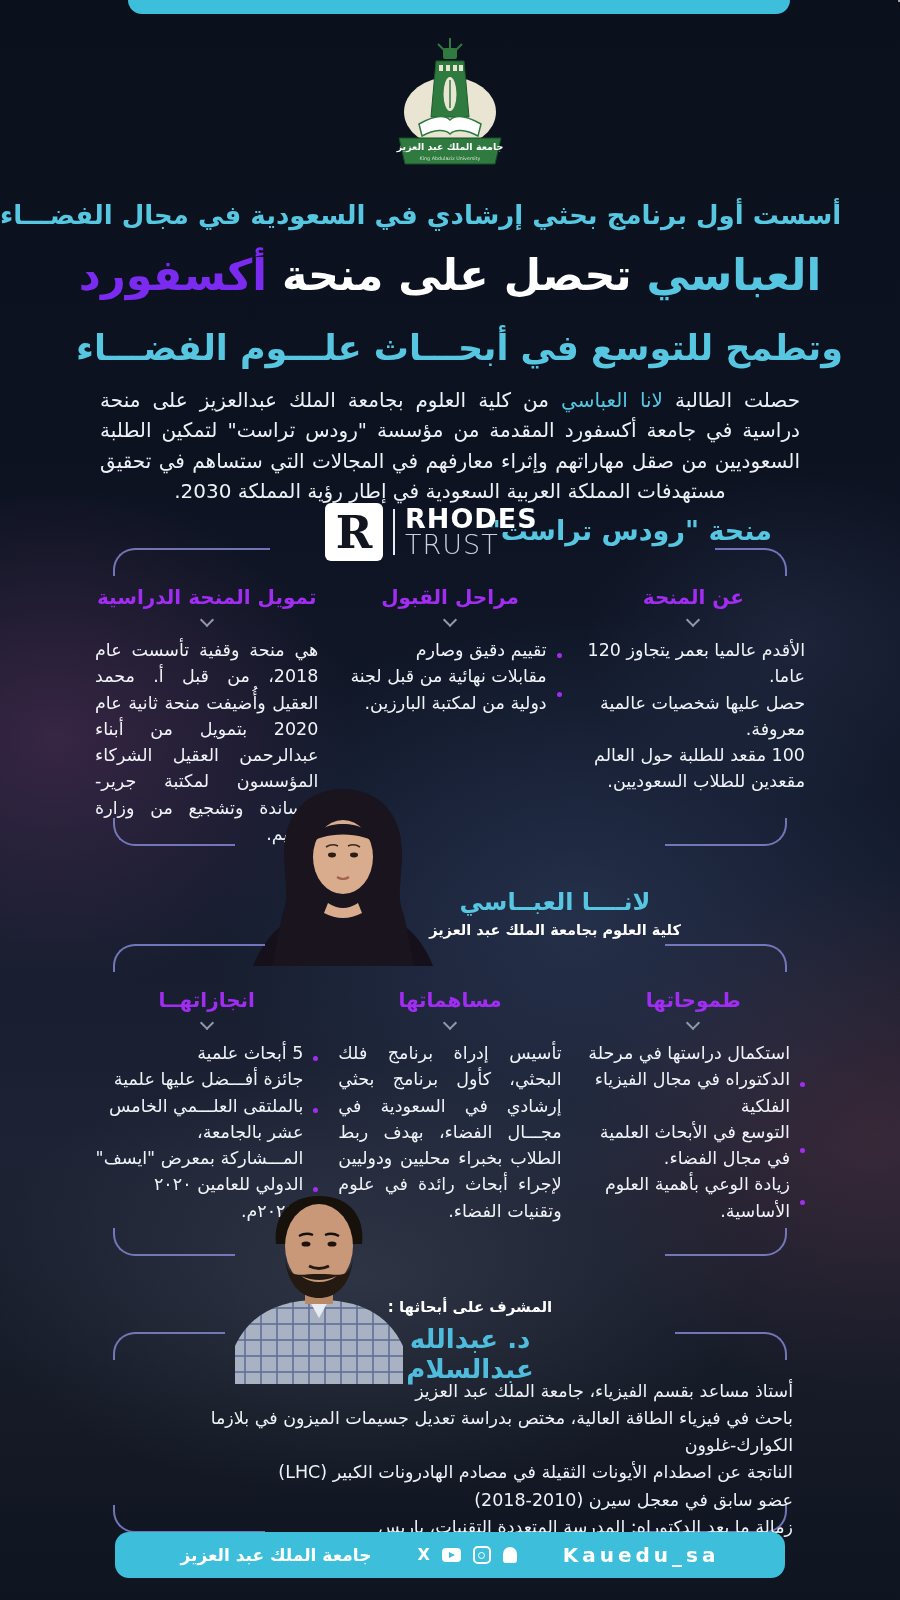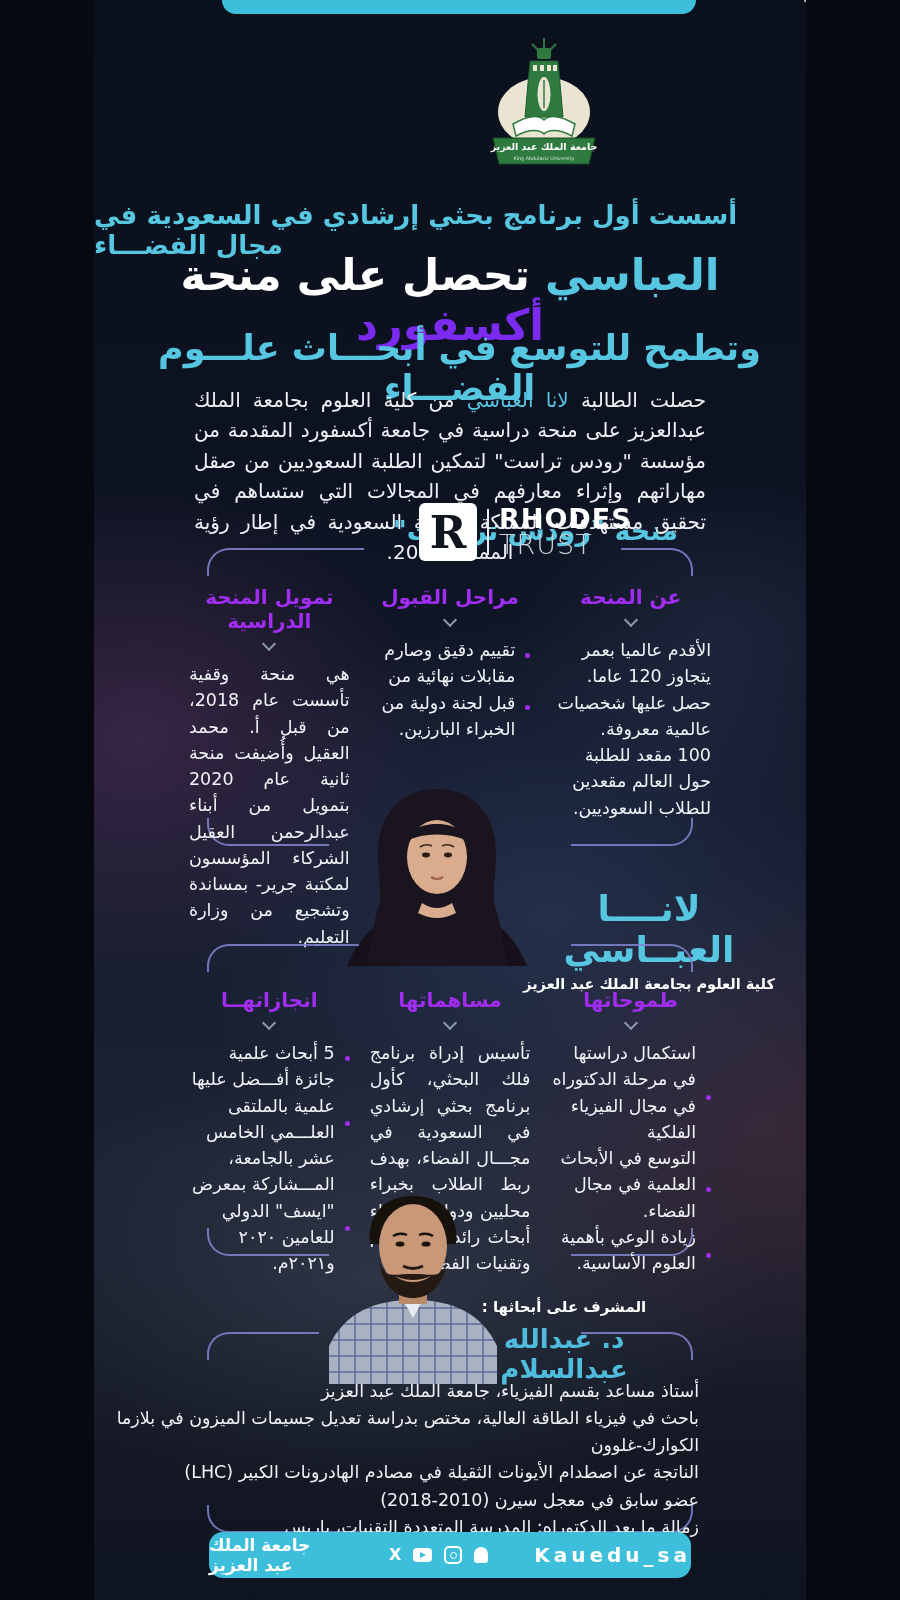--- a/index.html
+++ b/index.html
@@ -1,17 +1,17 @@
 <!DOCTYPE html>
 <html lang="ar" dir="rtl"><head>
 <meta charset="utf-8">
 <style>
   html,body{margin:0;padding:0;background:#06090f;}
   body{font-family:"DejaVu Sans",sans-serif;}
-  .page{position:relative;width:712px;height:1600px;margin:0 auto;overflow:hidden;
+  .page{position:relative;width:900px;height:1600px;margin:0 auto;overflow:hidden;
         background:linear-gradient(180deg,#0b111c 0%,#0c1220 28%,#131a2c 52%,#1d2334 72%,#151a26 88%,#0e1420 100%);}
   .nebula{position:absolute;inset:0;pointer-events:none;
         background:
           radial-gradient(430px 360px at 6% 46%, rgba(112,58,108,.40), transparent 70%),
           radial-gradient(520px 430px at 64% 57%, rgba(66,86,130,.33), transparent 70%),
           radial-gradient(430px 380px at 97% 71%, rgba(118,52,66,.30), transparent 70%),
           radial-gradient(560px 310px at 40% 80%, rgba(120,130,152,.22), transparent 70%),
           radial-gradient(300px 240px at 88% 40%, rgba(70,80,120,.25), transparent 70%);}
   .stars{position:absolute;width:2px;height:2px;border-radius:50%;background:#fff;opacity:.8;
         box-shadow:140px 320px #fff,300px 250px #fff,700px 210px #fff,820px 400px #fff,160px 610px #fff,
@@ -61,21 +61,21 @@
   .col-h{ text-align:center;font-size:20px;font-weight:700;color:#a12df2;}
   .chev{width:8px;height:8px;border-left:2px solid #8f9aae;border-bottom:2px solid #8f9aae;
         transform:rotate(-45deg);margin:6px auto 12px auto;}
   .col-body{color:#f0f3f7;font-size:17.5px;line-height:1.5;text-align:right;}
   .col-body.just{text-align:justify;text-align-last:right;}
   .b-row{display:flex;gap:10px;align-items:center;}
   .b-dot{flex:0 0 auto;width:5px;height:5px;border-radius:50%;background:#a12df2;margin-top:10px;}
   
   .lana-photo{position:absolute;top:783px;left:228px;width:230px;height:183px;}
   .lana-name-block{position:absolute;top:888px;left:420px;width:270px;text-align:center;}
-  .lana-name{font-size:36px;font-weight:700;color:#56c6e1;}
+  .lana-name{font-size:24px;font-weight:700;color:#56c6e1;}
   .lana-college{margin-top:6px;font-size:14.5px;font-weight:700;color:#ffffff;}
   
   .sup-photo{position:absolute;top:1188px;left:205px;width:228px;height:196px;}
   .sup-head{position:absolute;top:1298px;left:350px;width:240px;text-align:center;}
   .sup-label{font-size:15px;font-weight:700;color:#ffffff;}
   .sup-name{margin-top:8px;font-size:26px;font-weight:700;color:#4fbcdd;}
   .sup-bio{position:absolute;top:1378px;right:107px;width:650px;color:#eef2f6;font-size:17.5px;line-height:1.55;text-align:right;}
   
   .footer-bar{position:absolute;top:1532px;left:115px;right:115px;height:46px;background:#3dbfdb;border-radius:14px;
         display:flex;direction:ltr;align-items:center;justify-content:center;gap:46px;}
@@ -165,21 +165,21 @@
     <div class="col">
       <div class="col-h">مراحل القبول</div>
       <div class="chev"></div>
       <div class="col-body">
         <div class="b-row">
           <span class="b-dot"></span>
           <span>تقييم دقيق وصارم</span>
         </div>
         <div class="b-row">
           <span class="b-dot"></span>
-          <span>مقابلات نهائية من قبل لجنة دولية من الخبراء البارزين.</span>
+          <span>مقابلات نهائية من قبل لجنة دولية من لمكتبة البارزين.</span>
         </div>
       </div>
     </div>
     <div class="col">
       <div class="col-h">تمويل المنحة الدراسية</div>
       <div class="chev"></div>
       <div class="col-body just">هي منحة وقفية تأسست عام 2018، من قبل أ. محمد العقيل وأُضيفت منحة ثانية عام 2020 بتمويل من أبناء عبدالرحمن العقيل الشركاء المؤسسون لمكتبة جرير- بمساندة وتشجيع من وزارة التعليم.</div>
     </div>
   </div>
 

